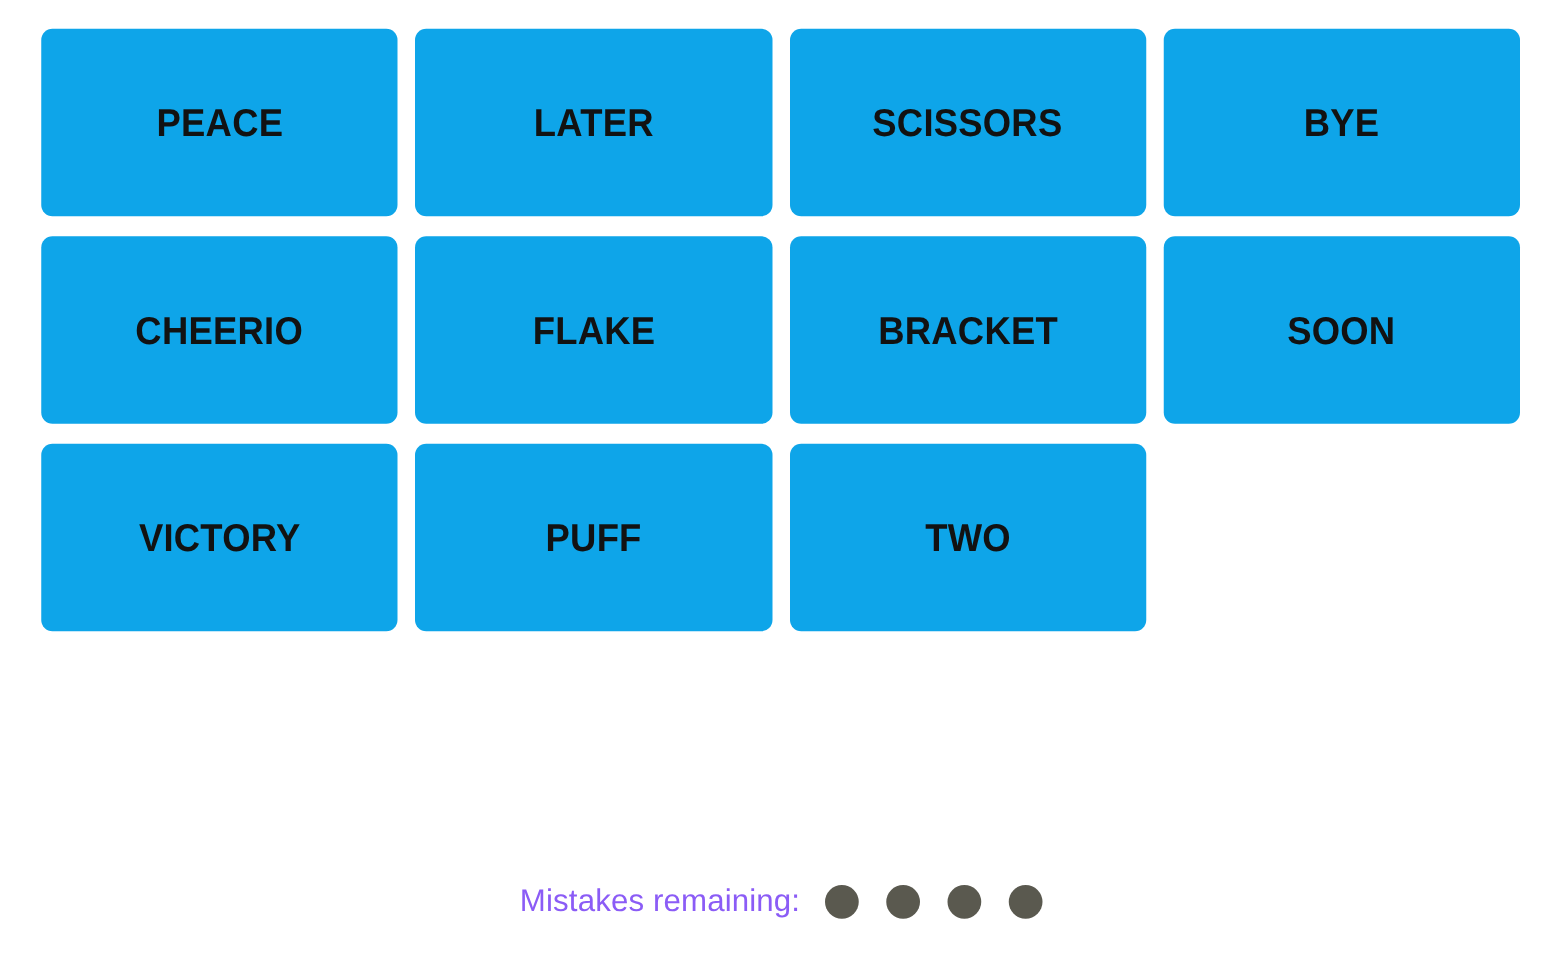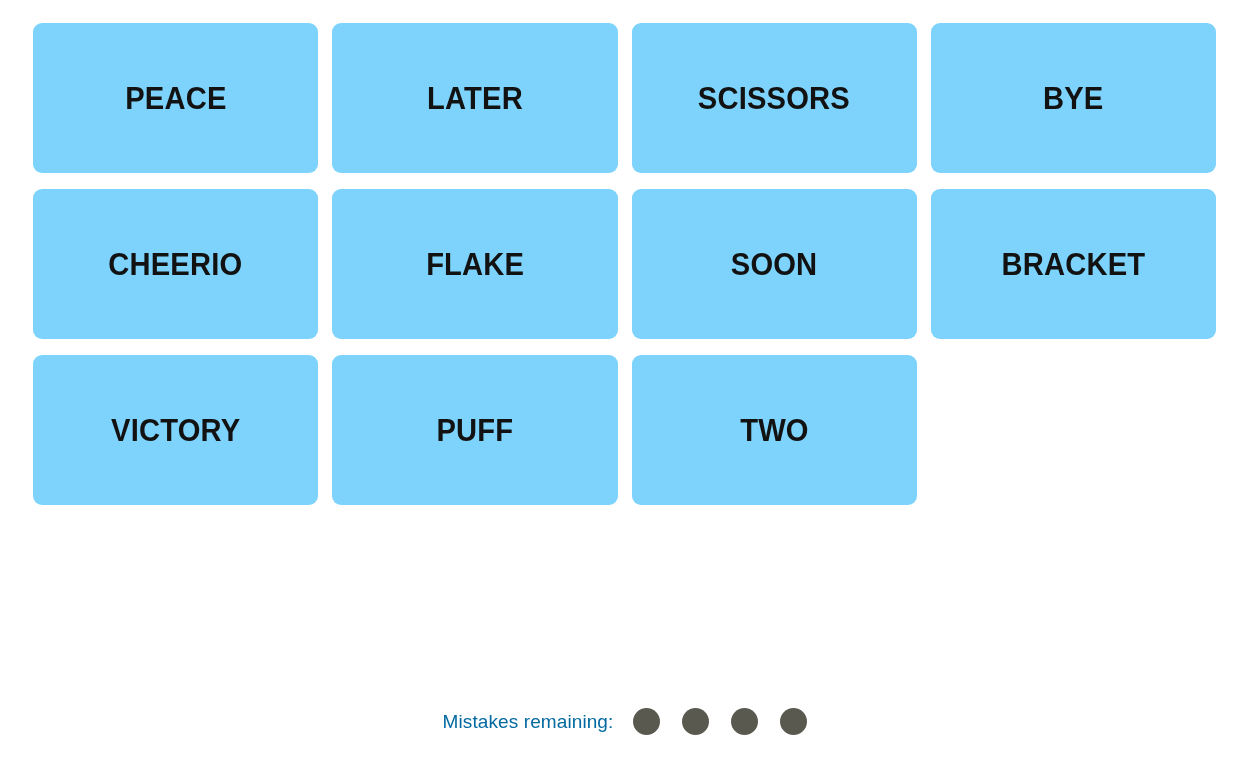--- a/index.html
+++ b/index.html
@@ -28,21 +28,21 @@
     top: 23px;
     width: 1183px;
     display: grid;
     grid-template-columns: repeat(4, 1fr);
     grid-template-rows: repeat(4, 150px);
     column-gap: 14px;
     row-gap: 16px;
   }
 
   .word-tile {
-    background: #7dd3fc;
+    background: #0ea5e9;
     border-radius: 9px;
     border: none;
     display: flex;
     align-items: center;
     justify-content: center;
     padding: 0 22px;
     box-sizing: border-box;
     cursor: pointer;
     user-select: none;
     -webkit-user-select: none;
@@ -67,23 +67,23 @@
     top: 708px;
     width: 1250px;
     display: flex;
     align-items: center;
     justify-content: center;
     gap: 14px;
   }
 
   #mistakes-label {
     font-family: "Liberation Sans", sans-serif;
-    font-size: 19px;
+    font-size: 25px;
     font-weight: 400;
-    color: #0369a1;
+    color: #8b5cf6;
     line-height: 1;
     letter-spacing: 0.1px;
   }
 
   #mistakes-dots {
     display: flex;
     align-items: center;
     gap: 22px;
     margin-left: 6px;
   }
@@ -117,24 +117,24 @@
       <span class="word-tile-label">BYE</span>
     </button>
     <button class="word-tile">
       <span class="word-tile-label">CHEERIO</span>
     </button>
     <button class="word-tile">
       <span class="word-tile-label">FLAKE</span>
     </button>
 
     <button class="word-tile">
-      <span class="word-tile-label">SOON</span>
+      <span class="word-tile-label">BRACKET</span>
     </button>
     <button class="word-tile">
-      <span class="word-tile-label">BRACKET</span>
+      <span class="word-tile-label">SOON</span>
     </button>
 
     <button class="word-tile">
       <span class="word-tile-label">VICTORY</span>
     </button>
     <button class="word-tile">
       <span class="word-tile-label">PUFF</span>
     </button>
     <button class="word-tile">
       <span class="word-tile-label">TWO</span>

